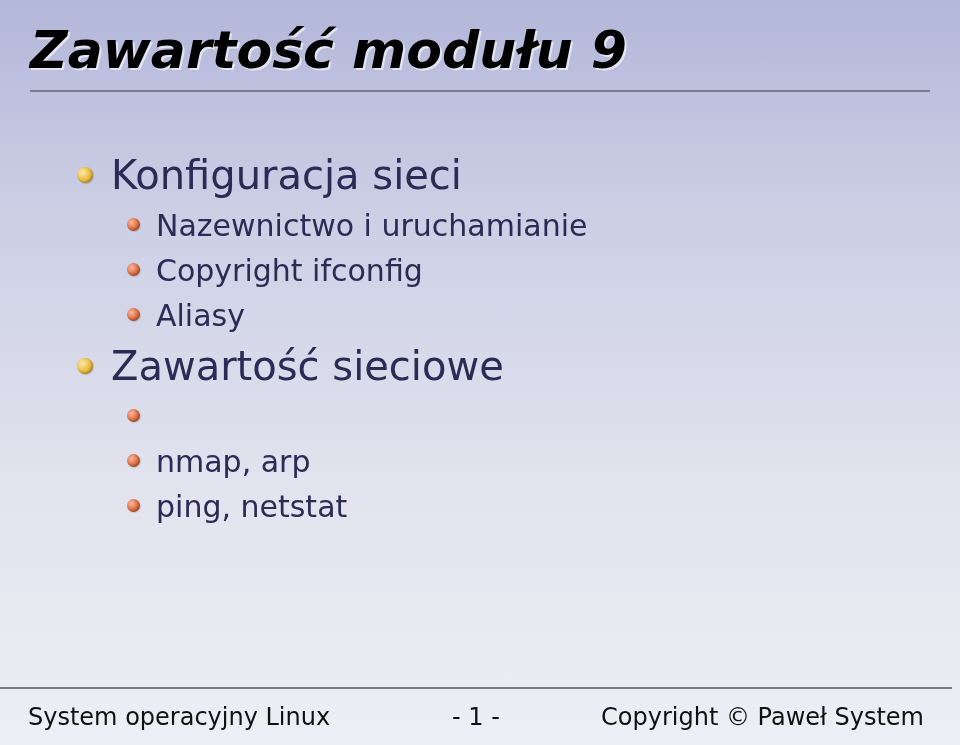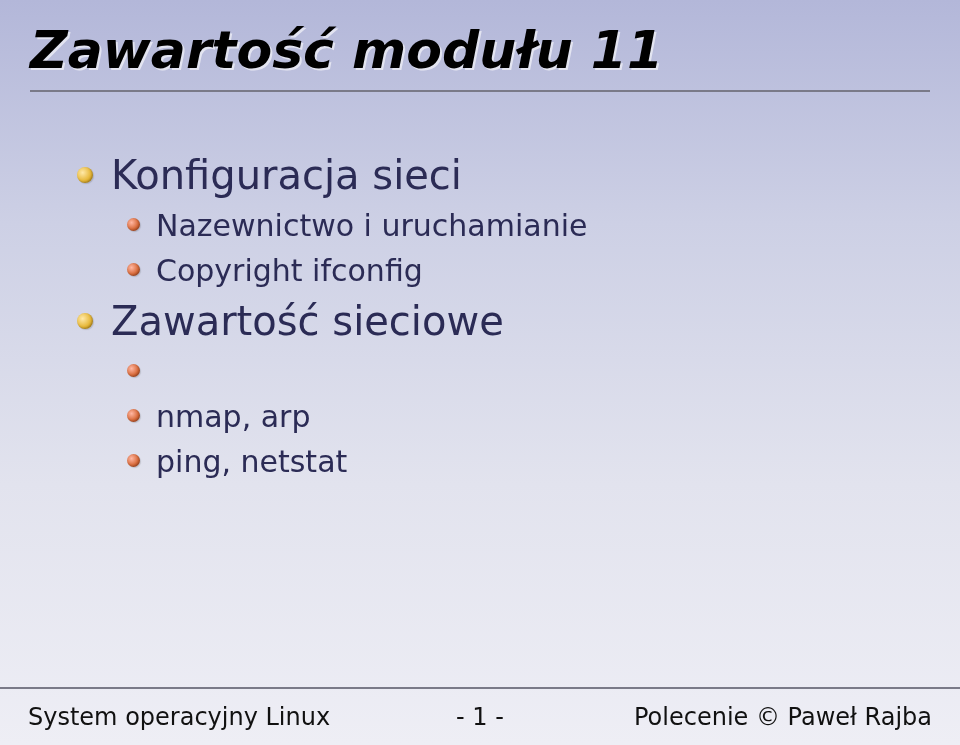--- a/index.html
+++ b/index.html
@@ -83,21 +83,21 @@
     .lvl2 > li > .bullet {
       background: radial-gradient(circle at 35% 35%, #ffb7a3 0%, #d86a3a 55%, #a8431c 100%);
       box-shadow: inset -1px -1px 2px rgba(0,0,0,0.25), 1px 1px 1px rgba(0,0,0,0.15);
       width: 13px;
       height: 13px;
       margin-right: 16px;
     }
     .footer {
       position: absolute;
       left: 0;
-      right: 0;
+      right: 8px;
       bottom: 0;
       height: 56px;
       border-top: 2px solid #7a7a88;
       display: flex;
       align-items: center;
       justify-content: space-between;
       padding: 0 28px;
       font-size: 24px;
       color: #111;
     }
@@ -111,42 +111,43 @@
       position: relative;
       z-index: 1;
     }
   </style>
 </head>
 <body>
 
 <div class="slide">
 
   <div class="title-wrap">
-    <div class="title">Zawartość modułu 11</div>
+    <div class="title">Zawartość modułu 9</div>
   </div>
 
   <div class="content">
     <ul class="lvl1">
       <li>
         <span class="bullet"></span><span>Konfiguracja sieci</span>
         <ul class="lvl2">
           <li><span class="bullet"></span><span>Nazewnictwo i uruchamianie</span></li>
           <li><span class="bullet"></span><span>Copyright ifconfig</span></li>
+          <li><span class="bullet"></span><span>Aliasy</span></li>
         </ul>
       </li>
       <li>
         <span class="bullet"></span><span>Zawartość sieciowe</span>
         <ul class="lvl2">
           <li><span class="bullet"></span></li>
           <li><span class="bullet"></span><span>nmap, arp</span></li>
           <li><span class="bullet"></span><span>ping, netstat</span></li>
         </ul>
       </li>
     </ul>
   </div>
 
   <div class="footer">
     <div class="left">System operacyjny Linux</div>
     <div class="center">- 1 -</div>
-    <div class="right">Polecenie © Paweł Rajba</div>
+    <div class="right">Copyright © Paweł System</div>
   </div>
 
 </div>
 
 </body></html>

